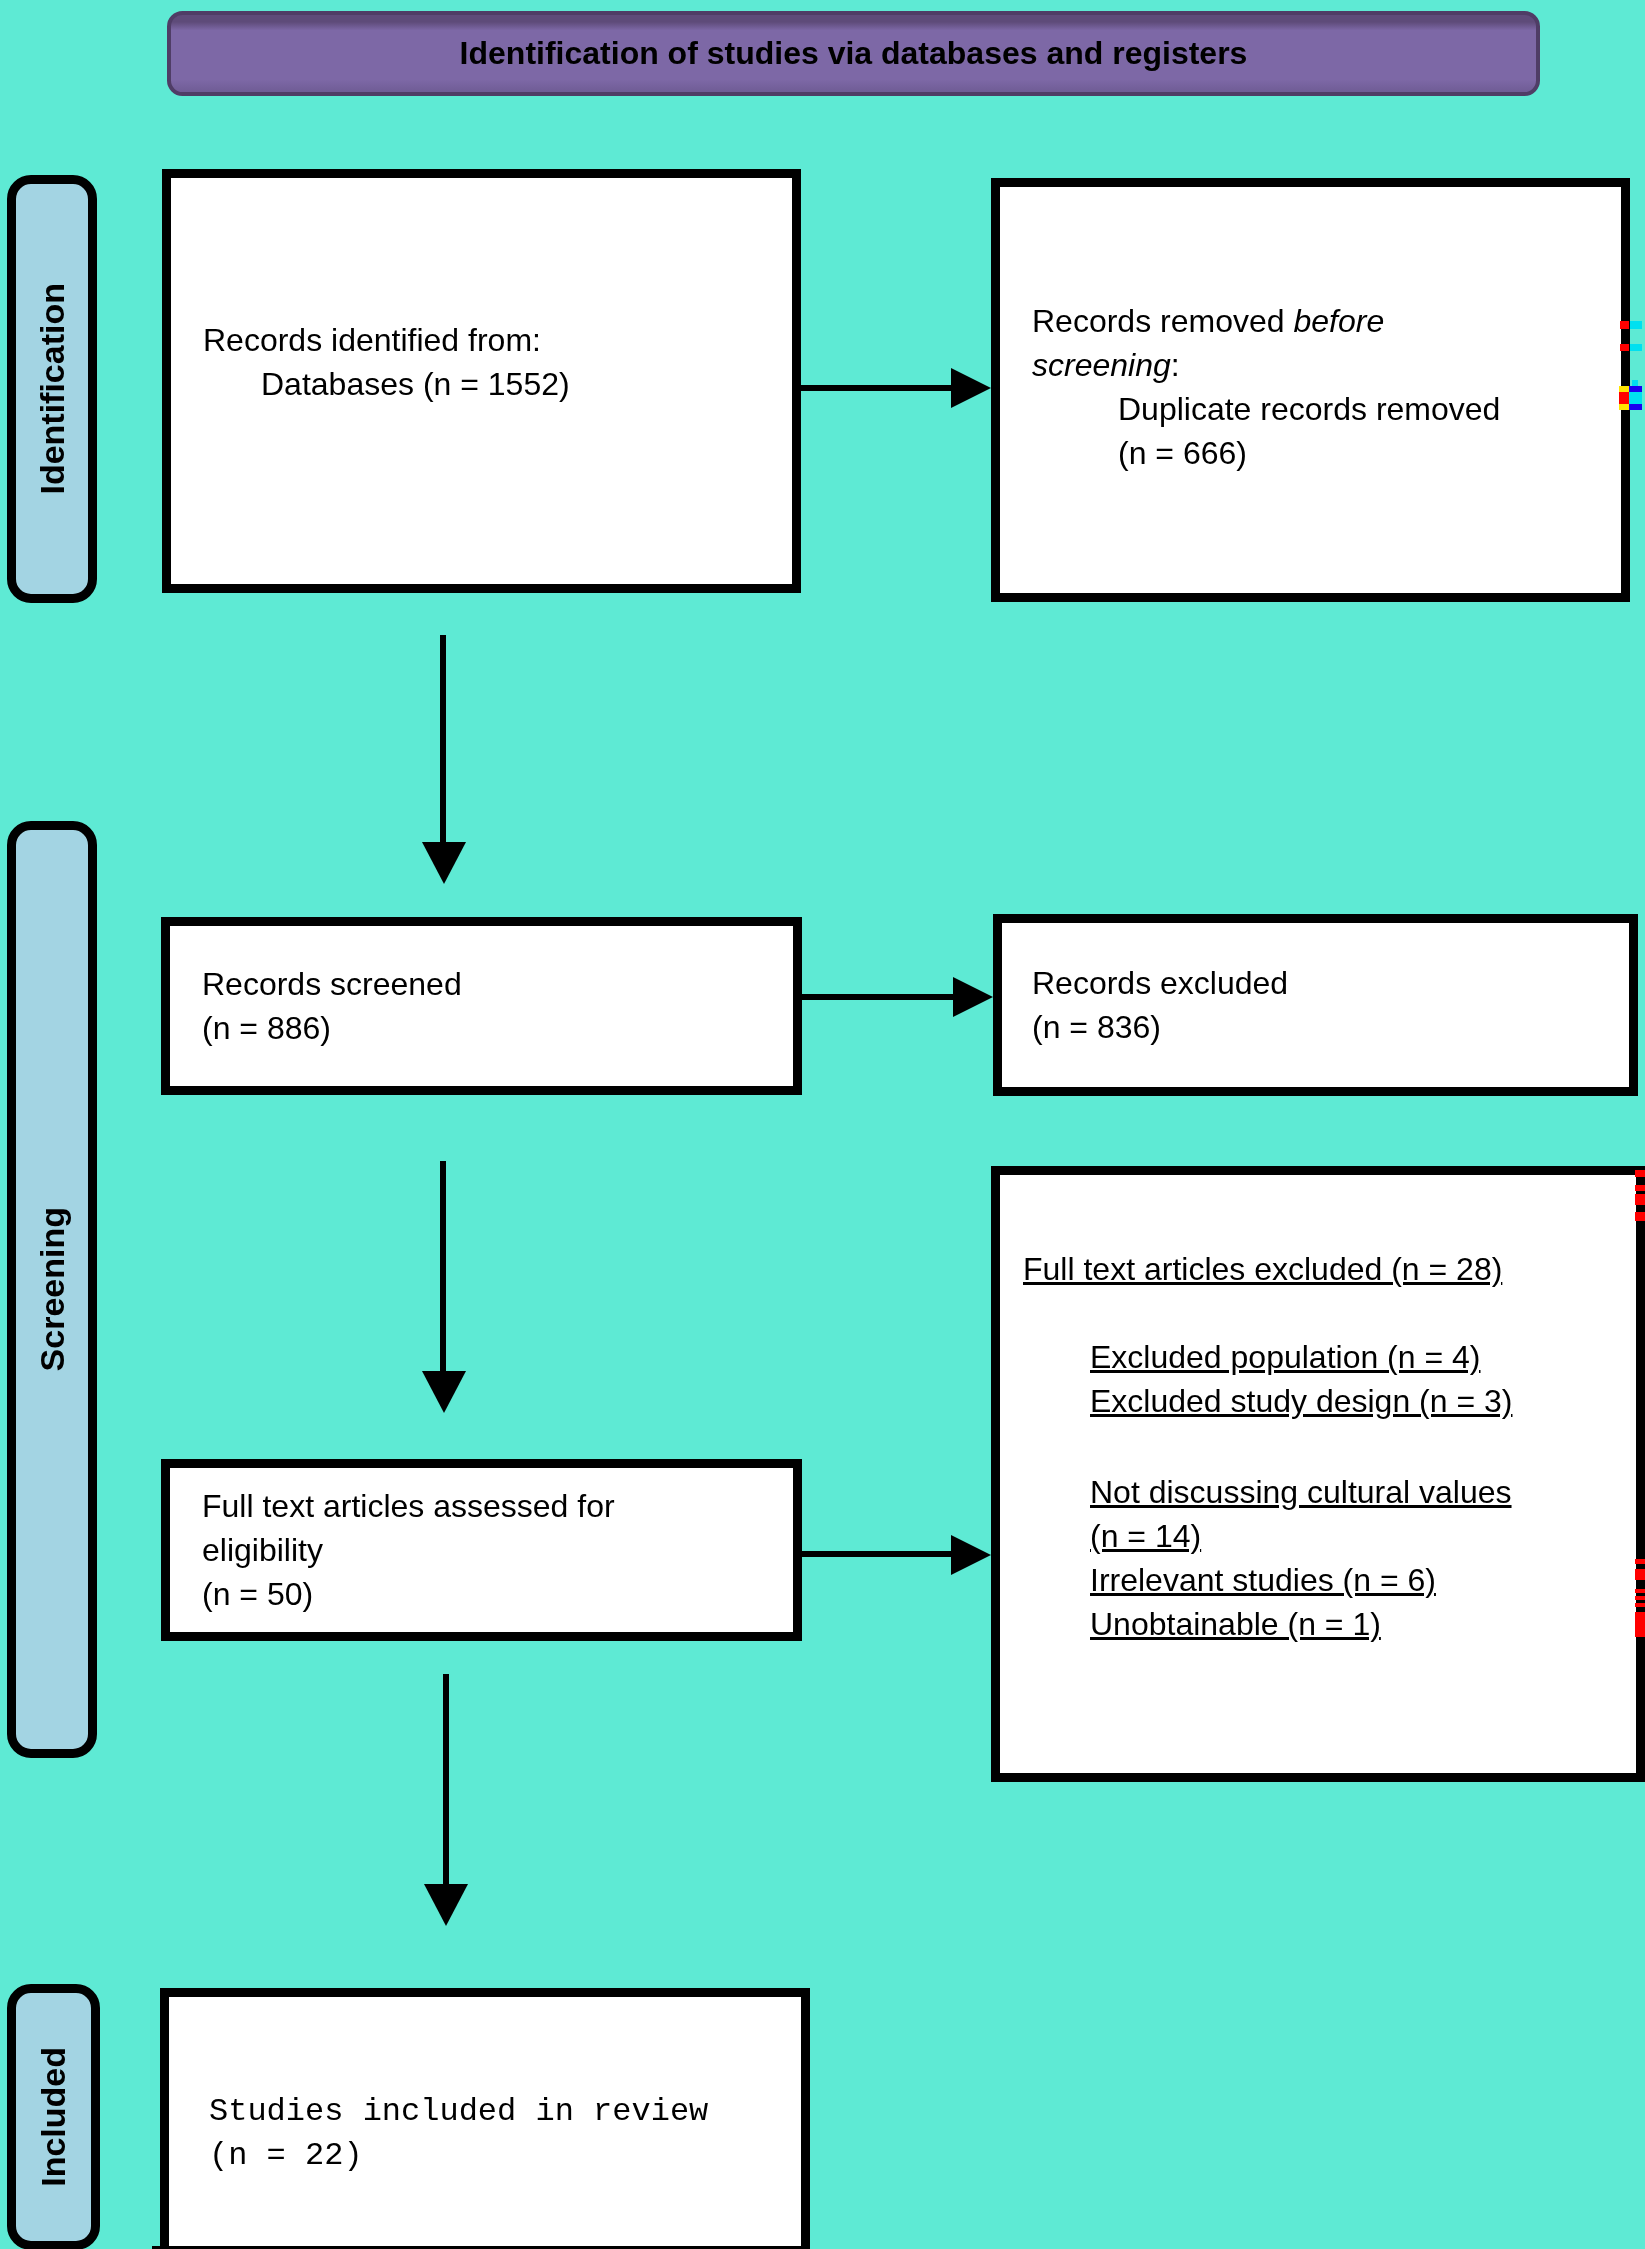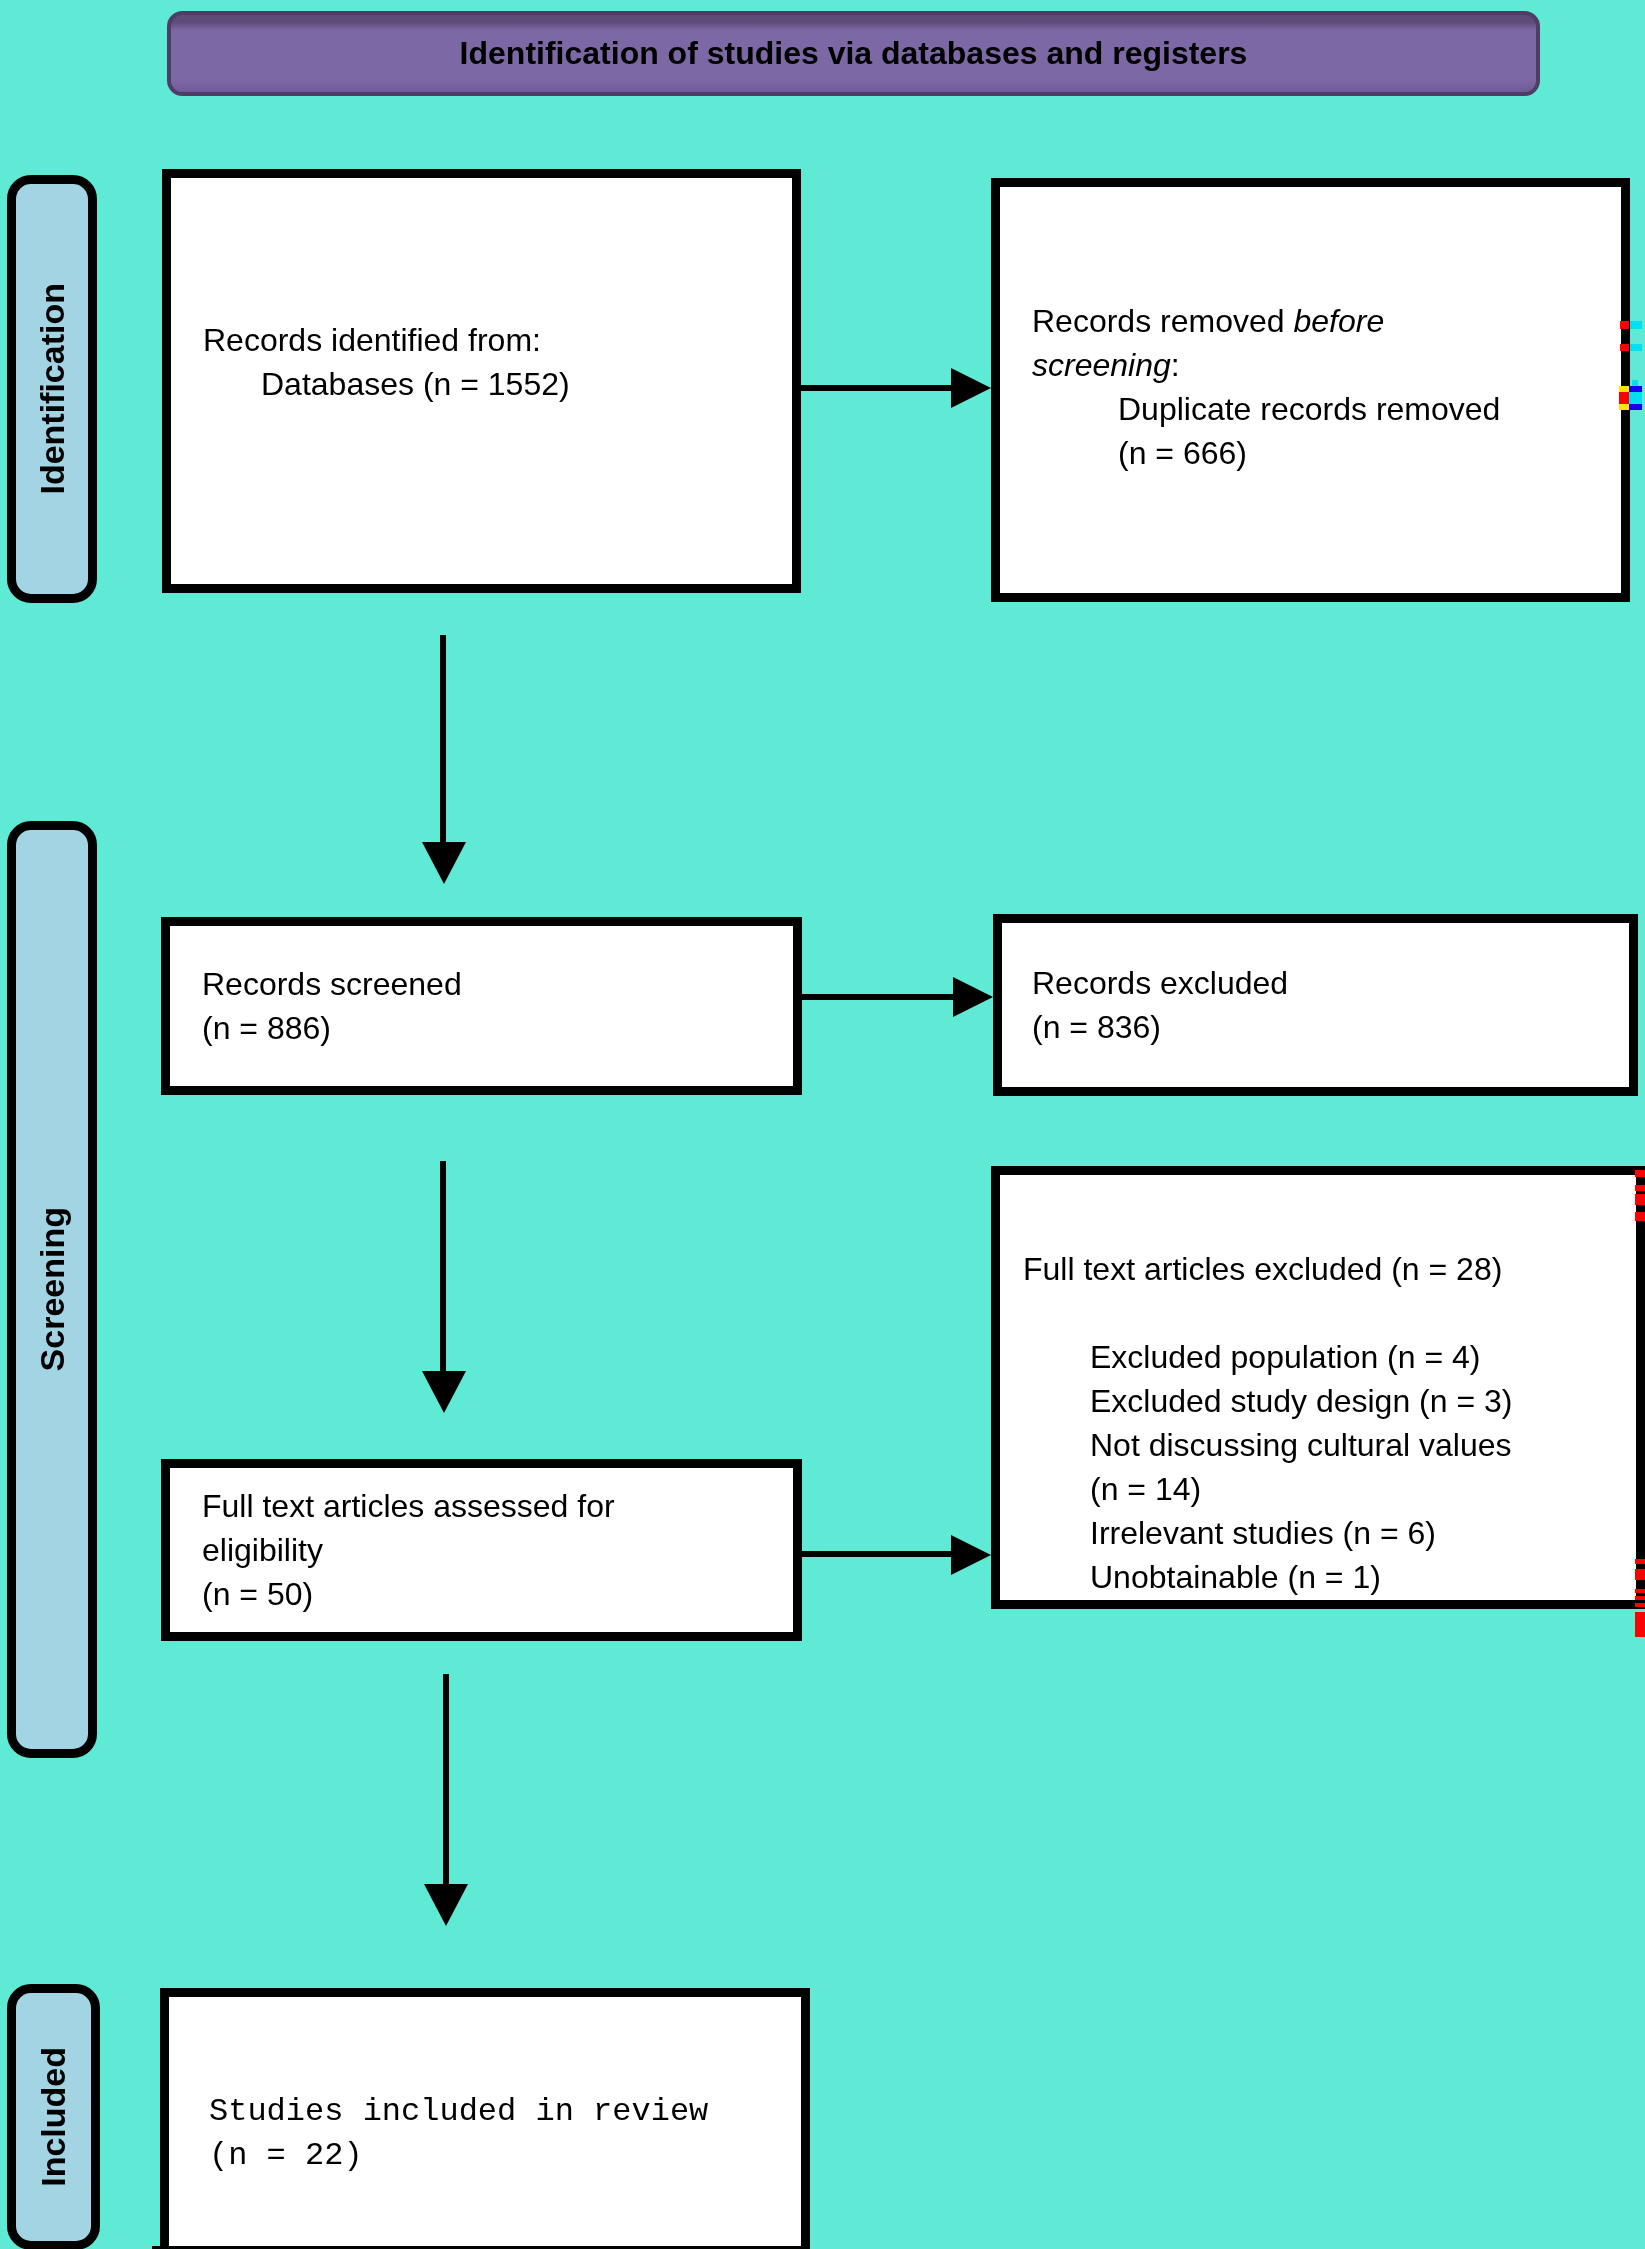--- a/index.html
+++ b/index.html
@@ -108,26 +108,26 @@
     <div class="line">Records excluded</div>
     <div class="line">(n = 836)</div>
   </div>
 
   <div class="flowbox" style="left:161px;top:1459px;width:641px;height:182px;padding-left:32px;">
     <div class="line">Full text articles assessed for</div>
     <div class="line">eligibility</div>
     <div class="line">(n = 50)</div>
   </div>
 
-  <div class="flowbox" style="left:991px;top:1166px;width:654px;height:443px;justify-content:flex-start;padding-top:72px;padding-left:23px;">
+  <div class="flowbox" style="left:991px;top:1166px;width:654px;height:616px;justify-content:flex-start;padding-top:72px;padding-left:23px;text-decoration:underline;">
     <div class="line">Full text articles excluded (n = 28)</div>
     <div style="margin-top:44px;">
       <div class="line" style="padding-left:67px;">Excluded population (n = 4)</div>
       <div class="line" style="padding-left:67px;">Excluded study design (n = 3)</div>
-      <div class="line" style="padding-left:67px;">Not discussing cultural values</div>
+      <div class="line" style="padding-left:67px;margin-top:47px;">Not discussing cultural values</div>
       <div class="line" style="padding-left:67px;">(n = 14)</div>
       <div class="line" style="padding-left:67px;">Irrelevant studies (n = 6)</div>
       <div class="line" style="padding-left:67px;">Unobtainable (n = 1)</div>
     </div>
   </div>
 
   <div class="flowbox" style="left:160px;top:1988px;width:650px;height:292px;padding-left:40px;font-family:Liberation Mono, monospace;">
     <div class="line">Studies included in review</div>
     <div class="line">(n = 22)</div>
   </div>

